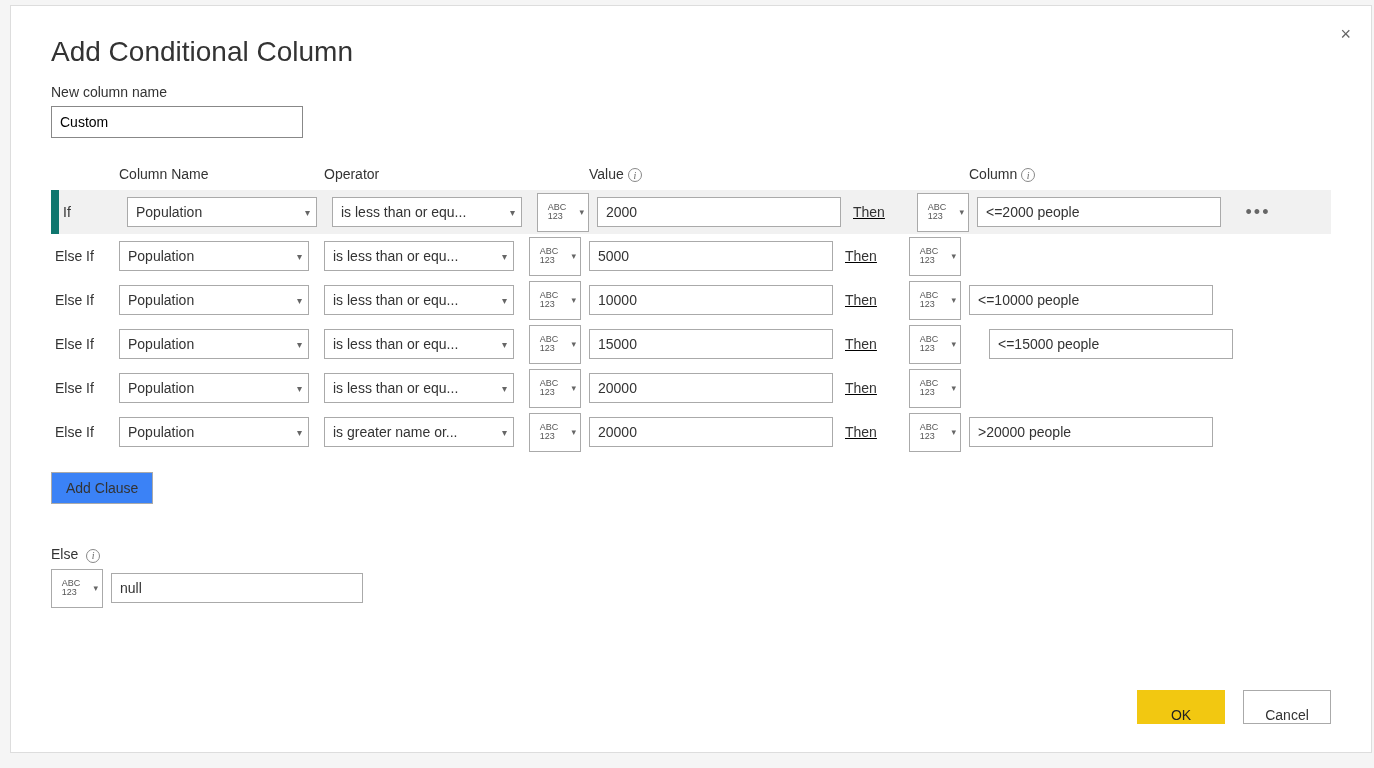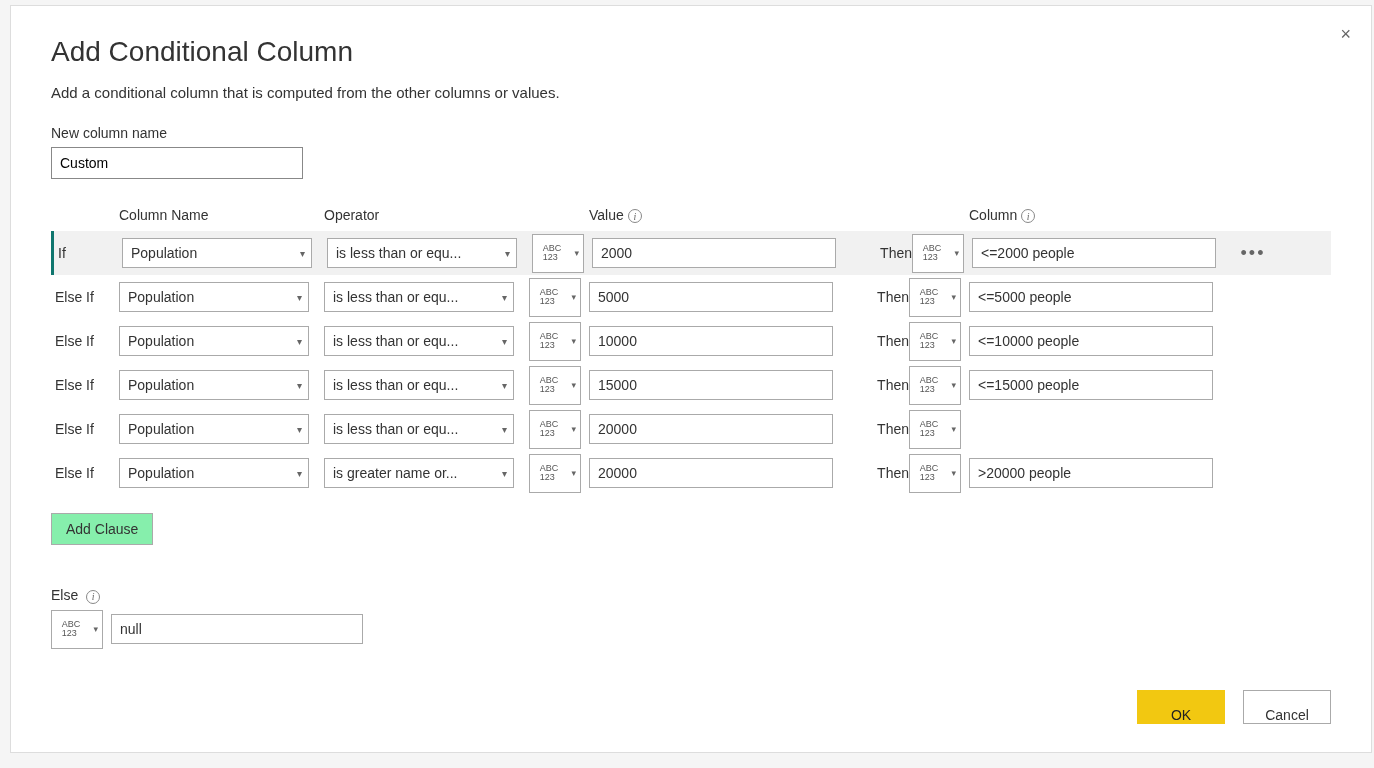--- a/index.html
+++ b/index.html
@@ -27,26 +27,26 @@
       border: 1px solid #888; font-size: 14px;
       background: #fff;
     }
     .grid { margin-top: 26px; }
     .headers { display: flex; align-items: center; font-size: 14px; color: #333; margin-bottom: 6px; height: 20px; }
     .col-keyword { width: 68px; padding-left: 4px; }
     .col-column  { width: 205px; }
     .col-operator{ width: 205px; }
     .col-valtype { width: 60px; }
     .col-value   { width: 256px; }
-    .col-then    { width: 64px; text-align: right; }
+    .col-then    { width: 64px; text-align: left; text-decoration: underline; }
     .col-outtype { width: 60px; }
     .col-output  { width: 256px; }
     .col-more    { width: 50px; text-align: center; }
     .row { display: flex; align-items: center; height: 44px; }
-    .row.first { background: #f1f1f1; border-left: 3px solid #0f766e; }
+    .row.first { background: #f1f1f1; border-left: 8px solid #0f766e; }
     .row.first .col-keyword { padding-left: 4px; }
     .kw { font-size: 14px; color: #333; }
     .dropdown {
       position: relative;
       height: 30px;
       border: 1px solid #aaa;
       background: #fff;
       display: flex; align-items: center;
       padding: 0 22px 0 8px;
       font-size: 14px; color: #333;
@@ -79,21 +79,21 @@
     .then-lbl { font-size: 14px; color: #333; }
     .more { font-size: 18px; color: #666; cursor: pointer; letter-spacing: 2px; }
     .info-icon {
       display: inline-flex; align-items: center; justify-content: center;
       width: 14px; height: 14px; border: 1px solid #888; border-radius: 50%;
       font-size: 10px; color: #666; margin-left: 4px; font-family: Georgia, serif; font-style: italic;
     }
     .add-clause-btn {
       margin-top: 18px;
       height: 32px; padding: 0 14px;
-      border: 1px solid #aaa; background: #86efac;
+      border: 1px solid #aaa; background: #3b82f6;
       font-size: 14px; color: #333; cursor: pointer;
     }
     .else-section { margin-top: 42px; }
     .else-row { display: flex; align-items: center; margin-top: 6px; }
     .else-input { width: 252px; }
     .footer {
       position: absolute; right: 40px; bottom: 28px;
       display: flex; gap: 18px;
     }
     .btn {
@@ -103,21 +103,20 @@
     }
     .btn.primary { background: #f2c811; border-color: #f2c811; color: #222; }
   </style>
 </head>
 <body>
 
 <div class="dialog">
   <div class="close-x">×</div>
 
   <h1 class="title">Add Conditional Column</h1>
-  <p class="subtitle">Add a conditional column that is computed from the other columns or values.</p>
 
   <label class="label">New column name</label>
   <input class="newname-input" type="text" value="Custom" style="">
 
   <div class="grid">
     <div class="headers">
       <div class="col-keyword"></div>
       <div class="col-column">Column Name</div>
       <div class="col-operator">Operator</div>
       <div class="col-valtype"></div>
@@ -191,23 +190,20 @@
     <div class="col-value">
       <input class="textinput" style="width: 244px;" type="text" value="5000">
     </div>
     <div class="col-then"><span class="then-lbl">Then</span></div>
     <div class="col-outtype">
       <div class="typebox">
         <div class="abc123"><span>ABC</span><br><span>123</span></div>
         <span class="caret">▾</span>
       </div>
     </div>
-    <div class="col-output">
-      <input class="textinput" style="width: 244px;" type="text" value="&lt;=5000 people">
-    </div>
     <div class="col-more"><span class="more"></span></div>
   </div>
 
   <div class="row">
     <div class="col-keyword"><span class="kw">Else If</span></div>
     <div class="col-column">
       <div class="dropdown" style="width:190px;">
         <span>Population</span>
             <span class="caret">▾</span>
       </div>
@@ -264,21 +260,21 @@
       <input class="textinput" style="width: 244px;" type="text" value="15000">
     </div>
     <div class="col-then"><span class="then-lbl">Then</span></div>
     <div class="col-outtype">
       <div class="typebox">
         <div class="abc123"><span>ABC</span><br><span>123</span></div>
         <span class="caret">▾</span>
       </div>
     </div>
     <div class="col-output">
-      <input class="textinput" style="width: 244px;" type="text" value="&lt;=15000 people">
+      <input class="textinput" style="width: 244px; margin-left: 20px;" type="text" value="&lt;=15000 people">
     </div>
     <div class="col-more"><span class="more"></span></div>
   </div>
 
   <div class="row">
     <div class="col-keyword"><span class="kw">Else If</span></div>
     <div class="col-column">
       <div class="dropdown" style="width:190px;">
         <span>Population</span>
             <span class="caret">▾</span>

